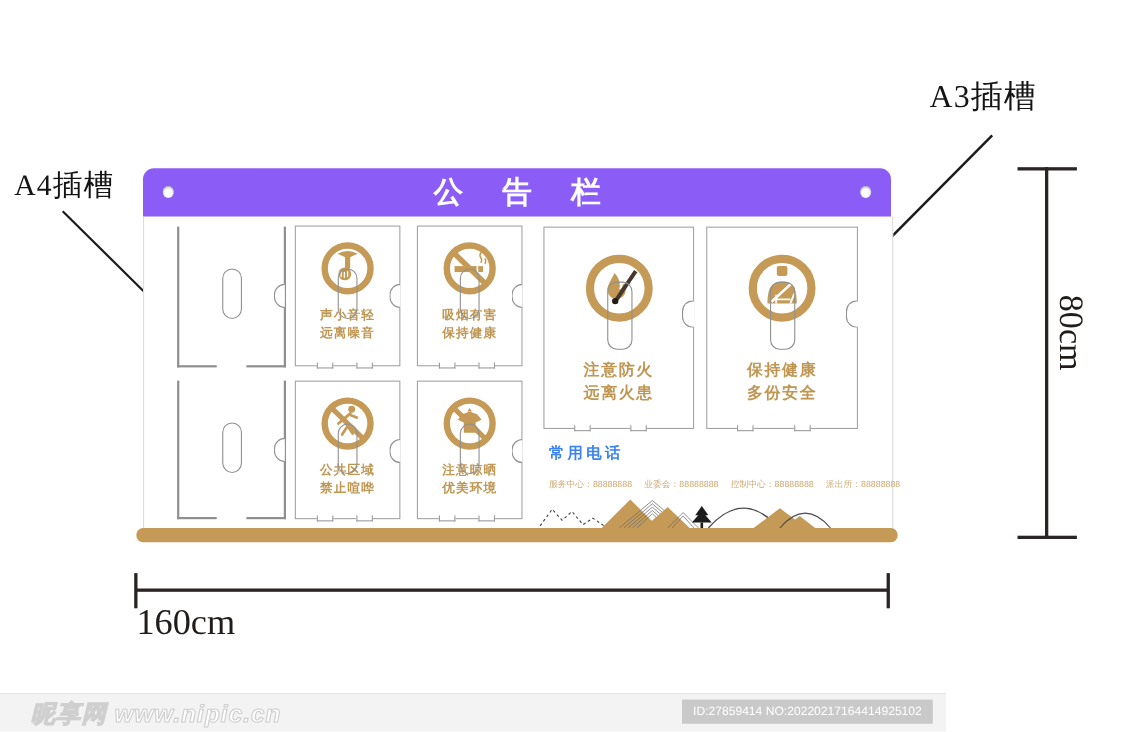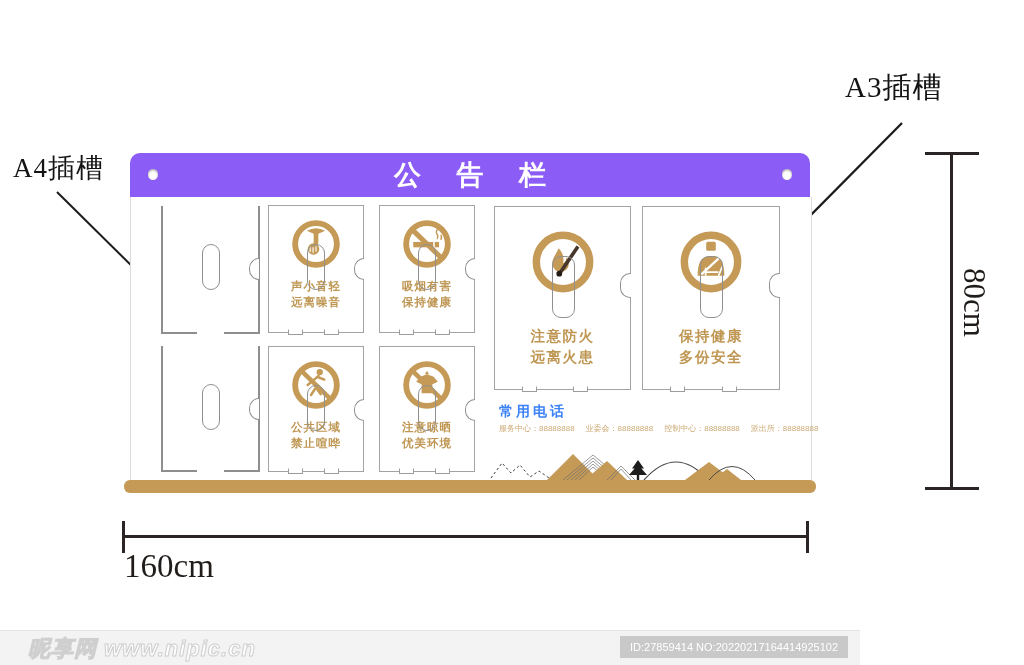--- a/index.html
+++ b/index.html
@@ -44,21 +44,21 @@
        border:1px solid #9c9c9c;border-top:1px solid #fff;}
   .tab.t1{left:20%;} .tab.t2{left:58%;}
   .icon{display:block;}
   .card.small .icon{margin-top:13px;} .card.large .icon{margin-top:23px;}
   .cap{text-align:center;color:#BF9652;font-weight:bold;}
   .card.small .cap{margin-top:5px;font-size:11.5px;line-height:16px;letter-spacing:1px;}
   .card.large .cap{margin-top:28px;font-size:14.5px;line-height:21px;letter-spacing:1.5px;}
 
   
   .phone-title{left:368px;top:206px;color:#3b82f6;font-size:14px;font-weight:bold;letter-spacing:3px;}
-  .phone-line{left:368px;top:226px;display:flex;gap:11px;color:#CDAB77;font-size:8px;white-space:nowrap;}
+  .phone-line{left:368px;top:238px;display:flex;gap:11px;color:#CDAB77;font-size:8px;white-space:nowrap;}
 
   
   .wm-bar{left:0;top:630px;width:860px;height:35px;background:#f3f3f3;border-top:1px solid #e4e4e4;}
   .wm-logo{position:absolute;left:28px;top:3px;font-size:22px;font-weight:bold;font-style:italic;
            color:#ffffff;-webkit-text-stroke:1px #cfcfcf;text-shadow:0 0 1px #d6d6d6;letter-spacing:1px;}
   .wm-badge{position:absolute;right:12px;top:5px;height:22px;line-height:22px;background:#c9c9c9;
             color:#fff;font-size:11px;padding:0 10px;}
 </style>
 </head>
 <body>

